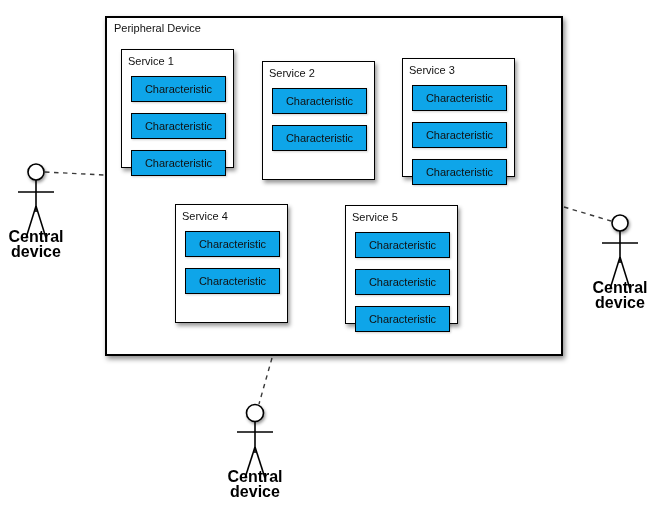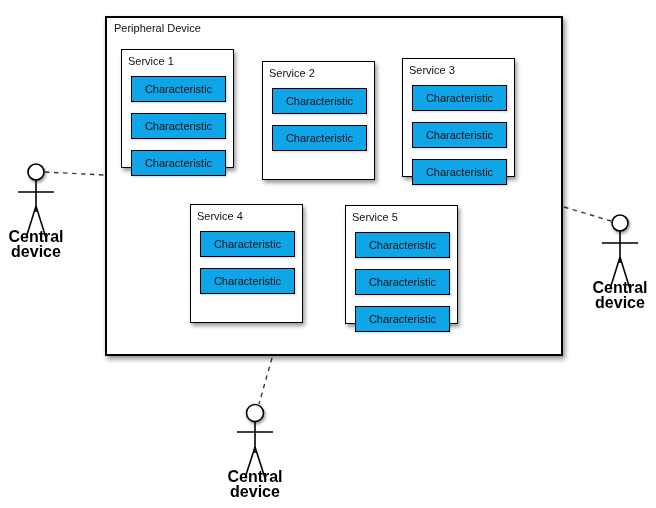--- a/index.html
+++ b/index.html
@@ -43,21 +43,21 @@
   .service-title {
     position: absolute;
     left: 6px; top: 5px;
     font-size: 11px;
     color: #111111;
     white-space: nowrap;
   }
   .s1 { left: 14px;  top: 31px;  }
   .s2 { left: 155px; top: 43px;  }
   .s3 { left: 295px; top: 40px;  }
-  .s4 { left: 83px;  top: 186px; }
+  .s4 { left: 68px;  top: 186px; }
   .s5 { left: 238px; top: 187px; }
   .char {
     position: absolute;
     left: 9px;
     width: 95px; height: 26px;
     border: 1.5px solid #000000;
     background: #0ea5e9;
     display: flex;
     align-items: center;
     justify-content: center;

